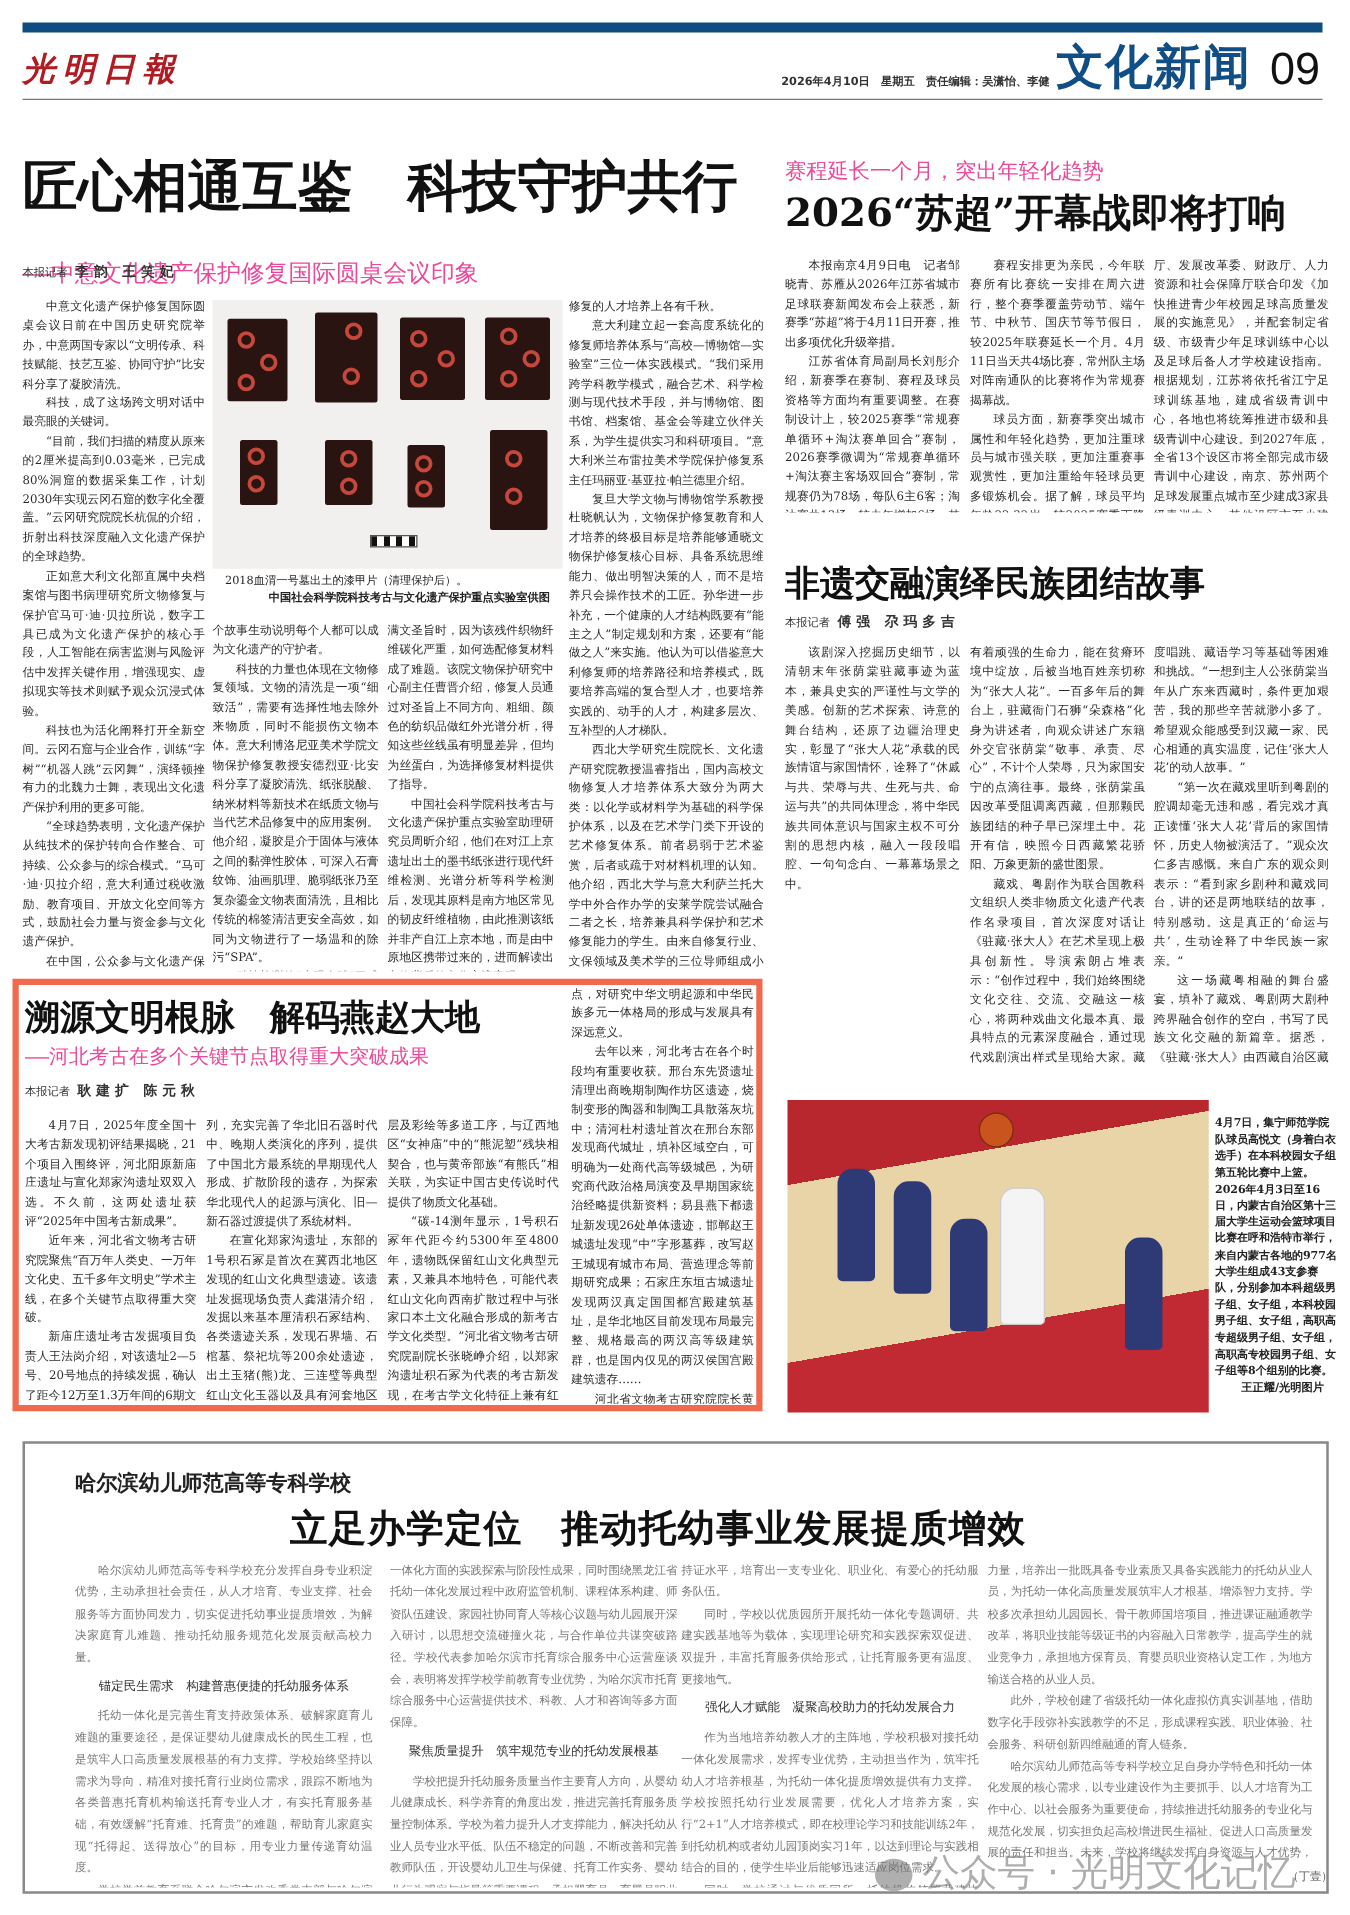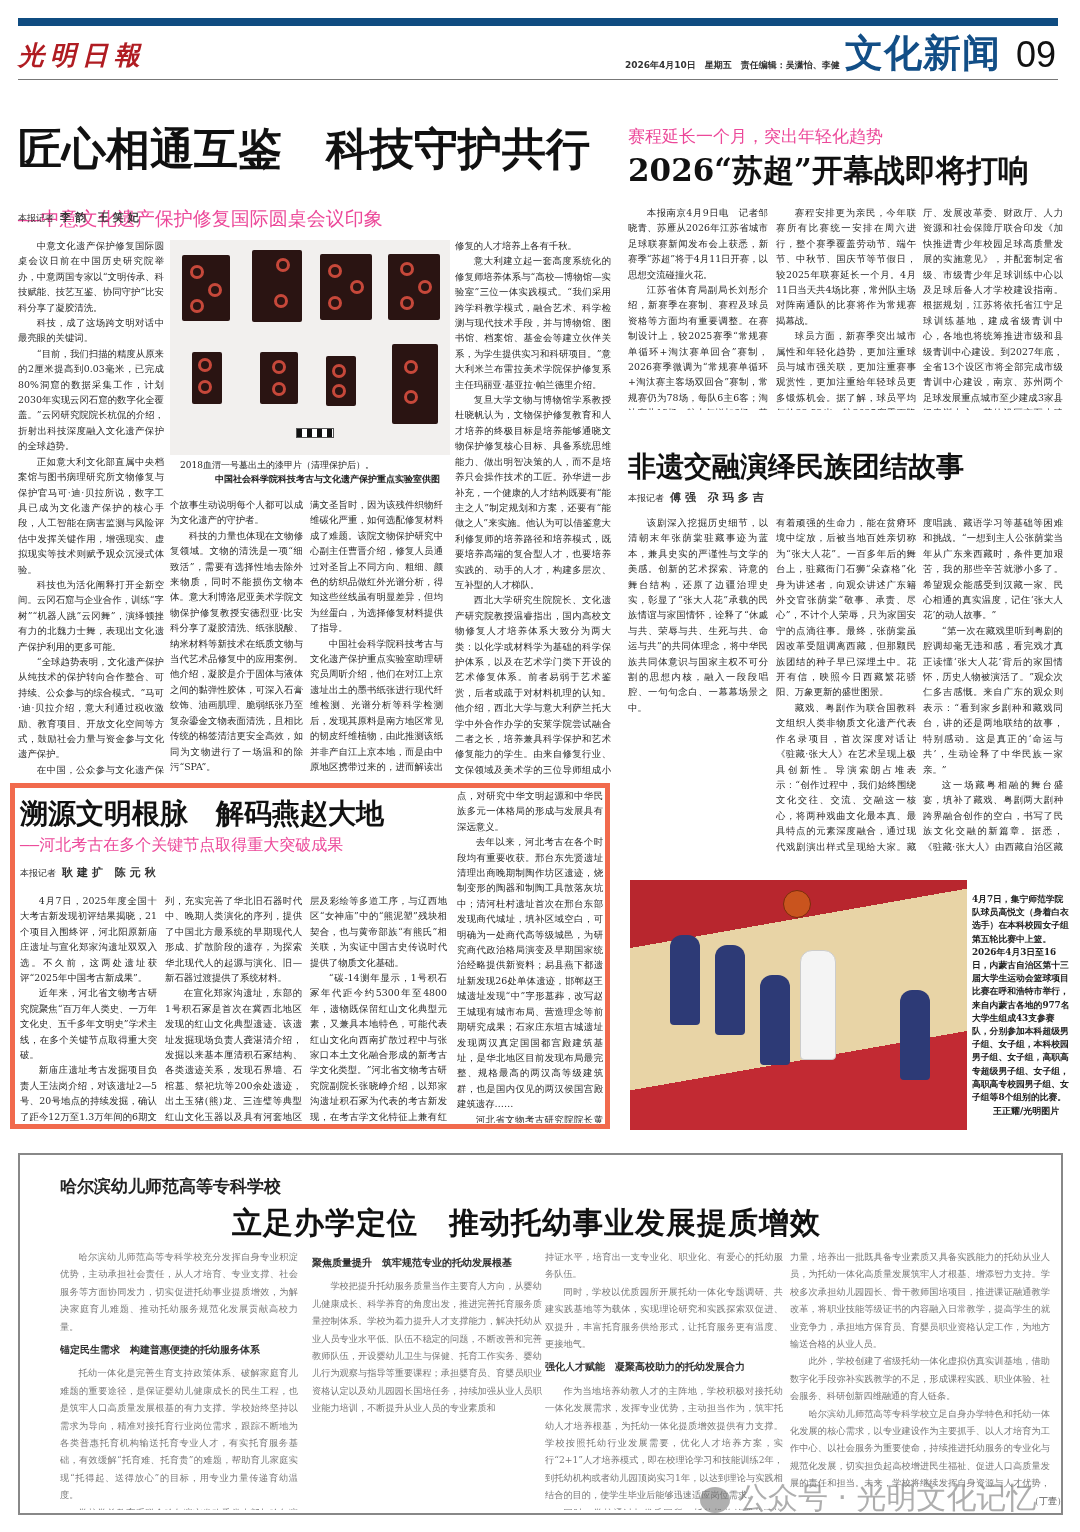--- a/index.html
+++ b/index.html
@@ -32,21 +32,21 @@
   .photo-bball { left: 630px; top: 880px; width: 337px; height: 250px; background: linear-gradient(170deg,#b8262e 0 22%, #e8d4a6 22% 68%, #c22a33 68%); overflow: hidden; }
   .player { position: absolute; width: 30px; height: 90px; background: #2d3a76; border-radius: 12px 12px 4px 4px; }
   .player.white { background: #f4f4f4; border: 1px solid #ccc; }
   .ball { position: absolute; left: 153px; top: 10px; width: 28px; height: 28px; border-radius: 50%; background: #c9541e; border: 1px solid #7a2c0c; }
 
   .ad-box { left: 18px; top: 1153px; width: 1045px; height: 362px; border: 2px solid #888; }
   .ad-college { left: 60px; top: 1175px; font-size: 17px; font-weight: bold; color: #222; font-family: "DejaVu Sans", sans-serif; }
   .ad-title { left: 232px; top: 1203px; font-size: 30px; letter-spacing: 1px; }
   .adcol { font-size: 9.2px; line-height: 17.4px; color: #777; font-family: "DejaVu Serif", serif; text-align: justify; overflow: hidden; }
   .adcol p { text-indent: 2em; }
-  .adcol h4 { color: #333; font-size: 10px; font-weight: bold; margin: 6px 0; }
+  .adcol h4 { color: #333; font-size: 10px; text-align: center; font-weight: normal; margin: 6px 0; }
   .watermark { left: 700px; top: 1478px; font-size: 30px; color: rgba(120,120,120,.6); white-space: nowrap; font-family: "DejaVu Sans", sans-serif; }
   .wm-icon { display: inline-block; width: 30px; height: 26px; background: rgba(110,110,110,.55); border-radius: 50%; vertical-align: middle; margin-right: 8px; }
   .signoff { left: 1030px; top: 1495px; font-size: 9px; color: #555; }
 </style>
 </head>
 <body>
 
 <div class="abs topbar"></div>
 <div class="abs logo">光明日報</div>
 <div class="abs dateline">2026年4月10日　星期五　责任编辑：吴潇怡、李健</div>
@@ -123,21 +123,21 @@
 <div class="abs col" style="left:455px;top:238px;width:156px;height:540px;">
   <p class="cont">修复的人才培养上各有千秋。</p>
     <p>意大利建立起一套高度系统化的修复师培养体系与“高校—博物馆—实验室”三位一体实践模式。“我们采用跨学科教学模式，融合艺术、科学检测与现代技术手段，并与博物馆、图书馆、档案馆、基金会等建立伙伴关系，为学生提供实习和科研项目。”意大利米兰布雷拉美术学院保护修复系主任玛丽亚·基亚拉·帕兰德里介绍。</p>
     <p>复旦大学文物与博物馆学系教授杜晓帆认为，文物保护修复教育和人才培养的终极目标是培养能够通晓文物保护修复核心目标、具备系统思维能力、做出明智决策的人，而不是培养只会操作技术的工匠。孙华进一步补充，一个健康的人才结构既要有“能主之人”制定规划和方案，还要有“能做之人”来实施。他认为可以借鉴意大利修复师的培养路径和培养模式，既要培养高端的复合型人才，也要培养实践的、动手的人才，构建多层次、互补型的人才梯队。</p>
     <p>西北大学研究生院院长、文化遗产研究院教授温睿指出，国内高校文物修复人才培养体系大致分为两大类：以化学或材料学为基础的科学保护体系，以及在艺术学门类下开设的艺术修复体系。前者易弱于艺术鉴赏，后者或疏于对材料机理的认知。他介绍，西北大学与意大利萨兰托大学中外合作办学的安莱学院尝试融合二者之长，培养兼具科学保护和艺术修复能力的学生。由来自修复行业、文保领域及美术学的三位导师组成小组，共同指导学生毕业论文写作，促进科学与艺术思维的碰撞与融合。</p>
 </div>
 
 <div class="abs sub" style="left:628px;top:125px;font-size:17px;">赛程延长一个月，突出年轻化趋势</div>
 <div class="abs h1" style="left:628px;top:150px;font-size:31px;">2026“苏超”开幕战即将打响</div>
 <div class="abs col" style="left:628px;top:205px;width:140px;height:205px;">
-  <p>本报南京4月9日电　记者邹晓青、苏雁从2026年江苏省城市足球联赛新闻发布会上获悉，新赛季“苏超”将于4月11日开赛，以思想交流碰撞火花。</p>
+  <p>本报南京4月9日电　记者邹晓青、苏雁从2026年江苏省城市足球联赛新闻发布会上获悉，新赛季“苏超”将于4月11日开赛，推出多项优化升级举措。</p>
     <p>江苏省体育局副局长刘彤介绍，新赛季在赛制、赛程及球员资格等方面均有重要调整。在赛制设计上，较2025赛季“常规赛单循环+淘汰赛单回合”赛制，2026赛季微调为“常规赛单循环+淘汰赛主客场双回合”赛制，常规赛仍为78场，每队6主6客；淘汰赛共13场，较去年增加6场，其中8进4、4进2实行主客场双回合，冠亚军决赛仍为一场定胜负。</p>
 </div>
 <div class="abs col" style="left:776px;top:205px;width:140px;height:205px;">
   <p>赛程安排更为亲民，今年联赛所有比赛统一安排在周六进行，整个赛季覆盖劳动节、端午节、中秋节、国庆节等节假日，较2025年联赛延长一个月。4月11日当天共4场比赛，常州队主场对阵南通队的比赛将作为常规赛揭幕战。</p>
     <p>球员方面，新赛季突出城市属性和年轻化趋势，更加注重球员与城市强关联，更加注重赛事观赏性，更加注重给年轻球员更多锻炼机会。据了解，球员平均年龄22.32岁，较2025赛季下降1.77岁，其中22岁以下球员达430人，占比66.46%。</p>
 </div>
 <div class="abs col" style="left:923px;top:205px;width:140px;height:205px;">
   <p class="cont">厅、发展改革委、财政厅、人力资源和社会保障厅联合印发《加快推进青少年校园足球高质量发展的实施意见》，并配套制定省级、市级青少年足球训练中心以及足球后备人才学校建设指南。根据规划，江苏将依托省江宁足球训练基地，建成省级青训中心，各地也将统筹推进市级和县级青训中心建设。到2027年底，全省13个设区市将全部完成市级青训中心建设，南京、苏州两个足球发展重点城市至少建成3家县级青训中心，其他设区市至少建成1家县级青训中心，逐步实现县级青训中心全覆盖。</p>
 </div>
 
@@ -198,20 +198,21 @@
 <div class="abs ad-college">哈尔滨幼儿师范高等专科学校</div>
 <div class="abs h1 ad-title">立足办学定位　推动托幼事业发展提质增效</div>
 
 <div class="abs adcol" style="left:60px;top:1248px;width:238px;height:262px;">
   <p>哈尔滨幼儿师范高等专科学校充分发挥自身专业积淀优势，主动承担社会责任，从人才培育、专业支撑、社会服务等方面协同发力，切实促进托幼事业提质增效，为解决家庭育儿难题、推动托幼服务规范化发展贡献高校力量。</p>
   <h4>锚定民生需求　构建普惠便捷的托幼服务体系</h4>
   <p>托幼一体化是完善生育支持政策体系、破解家庭育儿难题的重要途径，是保证婴幼儿健康成长的民生工程，也是筑牢人口高质量发展根基的有力支撑。学校始终坚持以需求为导向，精准对接托育行业岗位需求，跟踪不断地为各类普惠托育机构输送托育专业人才，有实托育服务基础，有效缓解“托育难、托育贵”的难题，帮助育儿家庭实现“托得起、送得放心”的目标，用专业力量传递育幼温度。</p>
     <p>学校学前教育系联合哈尔滨市发改委党支部与哈尔滨道里区幼儿园开展托幼一体化发展专题调研，实地察看幼儿园的教学环境、托班设施、活动场地等，详细了解幼儿园在托幼</p>
 </div>
 <div class="abs adcol" style="left:312px;top:1248px;width:230px;height:262px;">
+  <p style="text-indent:0">一体化方面的实践探索与阶段性成果，同时围绕黑龙江省托幼一体化发展过程中政府监管机制、课程体系构建、师资队伍建设、家园社协同育人等核心议题与幼儿园展开深入研讨，以思想交流碰撞火花，与合作单位共谋突破路径。学校代表参加哈尔滨市托育综合服务中心运营座谈会，表明将发挥学校学前教育专业优势，为哈尔滨市托育综合服务中心运营提供技术、科教、人才和咨询等多方面保障。</p>
   <h4>聚焦质量提升　筑牢规范专业的托幼发展根基</h4>
   <p>学校把提升托幼服务质量当作主要育人方向，从婴幼儿健康成长、科学养育的角度出发，推进完善托育服务质量控制体系。学校为着力提升人才支撑能力，解决托幼从业人员专业水平低、队伍不稳定的问题，不断改善和完善教师队伍，开设婴幼儿卫生与保健、托育工作实务、婴幼儿行为观察与指导等重要课程；承担婴育员、育婴员职业资格认定以及幼儿园园长国培任务，持续加强从业人员职业能力培训，不断提升从业人员的专业素质和</p>
 </div>
 <div class="abs adcol" style="left:545px;top:1248px;width:238px;height:262px;">
   <p style="text-indent:0">持证水平，培育出一支专业化、职业化、有爱心的托幼服务队伍。</p>
     <p>同时，学校以优质园所开展托幼一体化专题调研、共建实践基地等为载体，实现理论研究和实践探索双促进、双提升，丰富托育服务供给形式，让托育服务更有温度、更接地气。</p>
   <h4>强化人才赋能　凝聚高校助力的托幼发展合力</h4>
   <p>作为当地培养幼教人才的主阵地，学校积极对接托幼一体化发展需求，发挥专业优势，主动担当作为，筑牢托幼人才培养根基，为托幼一体化提质增效提供有力支撑。学校按照托幼行业发展需要，优化人才培养方案，实行“2+1”人才培养模式，即在校理论学习和技能训练2年，到托幼机构或者幼儿园顶岗实习1年，以达到理论与实践相结合的目的，使学生毕业后能够迅速适应岗位需求。</p>
     <p>同时，学校通过与优质园所、托幼机构签署共建协议，深化校企合作、校地合作，构建产教融合新生态。</p>
 </div>

